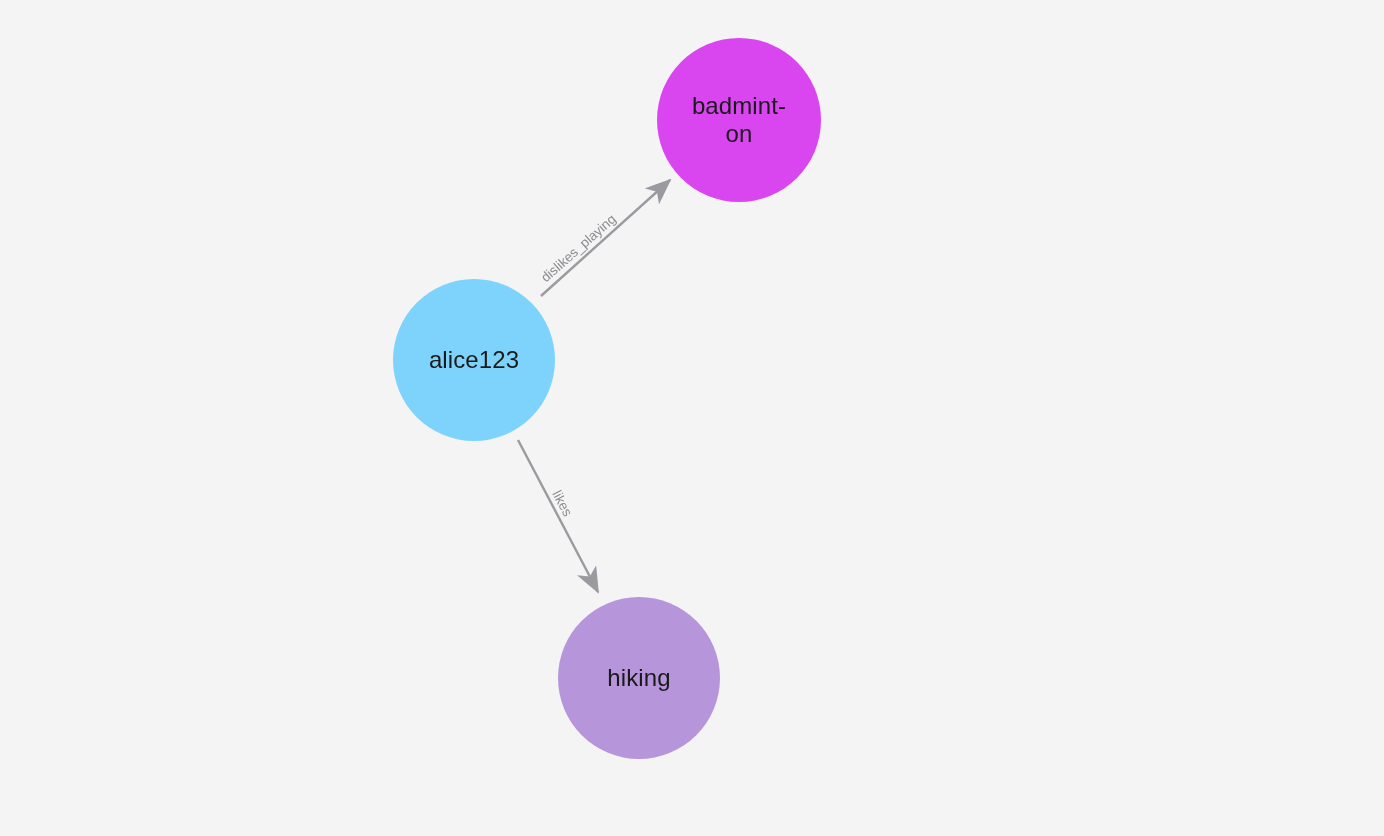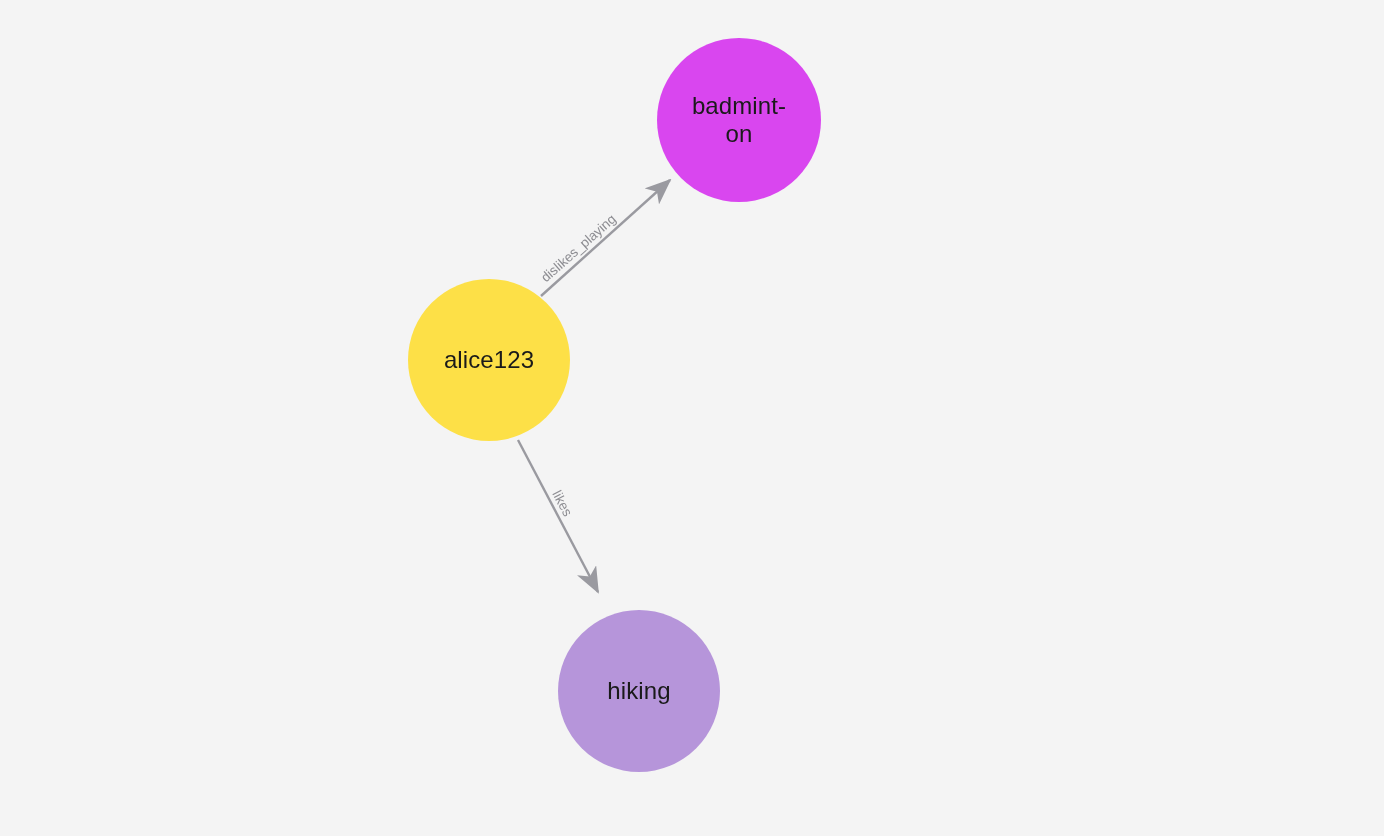--- a/index.html
+++ b/index.html
@@ -66,30 +66,30 @@
       <marker id="arrowhead-gray" markerWidth="11" markerHeight="9" refX="10.2" refY="4.5" orient="auto" markerUnits="strokeWidth">
         <path d="M 0,0 L 11,4.5 L 0,9 L 2.9,4.5 Z" fill="#9a9aa0"></path>
       </marker>
     </defs>
 
     <line id="line-edge-dislikes-playing" x1="541" y1="296" x2="670" y2="180" stroke="#9a9aa0" stroke-width="2.4" marker-end="url(#arrowhead-gray)"></line>
 
     <line id="line-edge-likes" x1="518" y1="440" x2="598" y2="592" stroke="#9a9aa0" stroke-width="2.4" marker-end="url(#arrowhead-gray)"></line>
   </svg>
 
-  <div class="node-circle node-person" id="node-alice123" style="left: 408px; top: 279px; width: 162px; height: 162px; background: #fde047;">
+  <div class="node-circle node-person" id="node-alice123" style="left: 393px; top: 279px; width: 162px; height: 162px; background: #7dd3fc;">
     <span class="node-label">alice123</span>
   </div>
 
   <div class="node-circle node-hobby" id="node-badminton" style="left: 657px; top: 38px; width: 164px; height: 164px; background: #d946ef;">
     <span class="node-label">badmint-
 on</span>
   </div>
 
-  <div class="node-circle node-hobby" id="node-hiking" style="left: 558px; top: 610px; width: 162px; height: 162px; background: rgb(182, 149, 218);">
+  <div class="node-circle node-hobby" id="node-hiking" style="left: 558px; top: 597px; width: 162px; height: 162px; background: rgb(182, 149, 218);">
     <span class="node-label">hiking</span>
   </div>
 
   <div class="edge-label" id="label-edge-dislikes-playing" style="left: 543px; top: 272px; transform: rotate(-41.5deg);">dislikes_playing</div>
 
   <div class="edge-label" id="label-edge-likes" style="left: 556px; top: 484px; transform: rotate(62deg);">likes</div>
 
 </div>
 
 </body></html>

